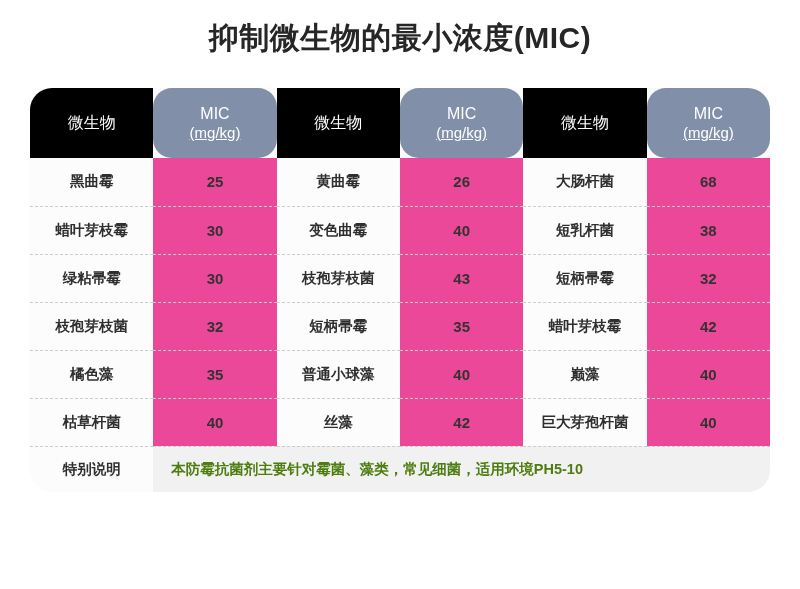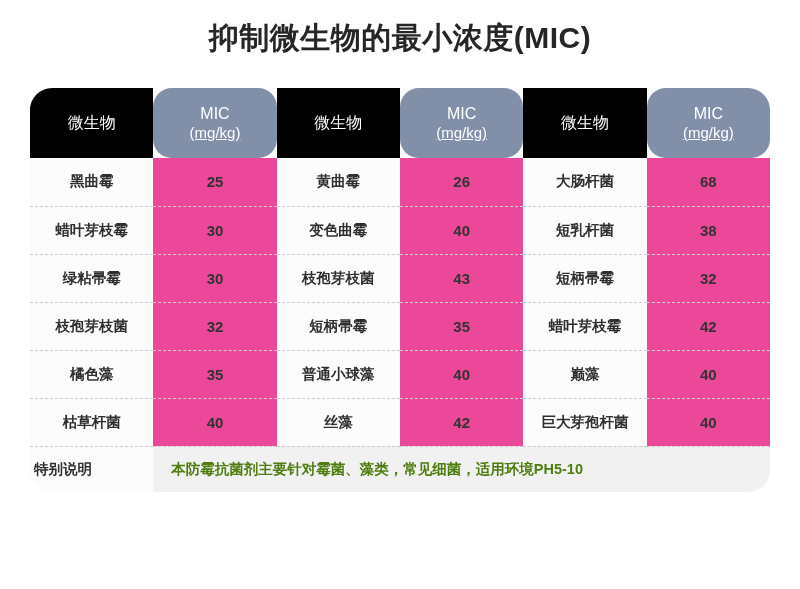--- a/index.html
+++ b/index.html
@@ -111,21 +111,21 @@
   
   tr.note-row td {
     height: 46px;
     border-bottom: none;
   }
   td.note-label {
     background: #fcfcfc;
     font-size: 14.5px;
     font-weight: bold;
     color: #2f2f2f;
-    text-align: left;
+    text-align: center;
   }
   td.note-text {
     background: #f1f1f1;
     text-align: left;
     padding-left: 18px;
     font-size: 14.5px;
     font-weight: bold;
     color: #4d7c0f;
     white-space: nowrap;
   }

